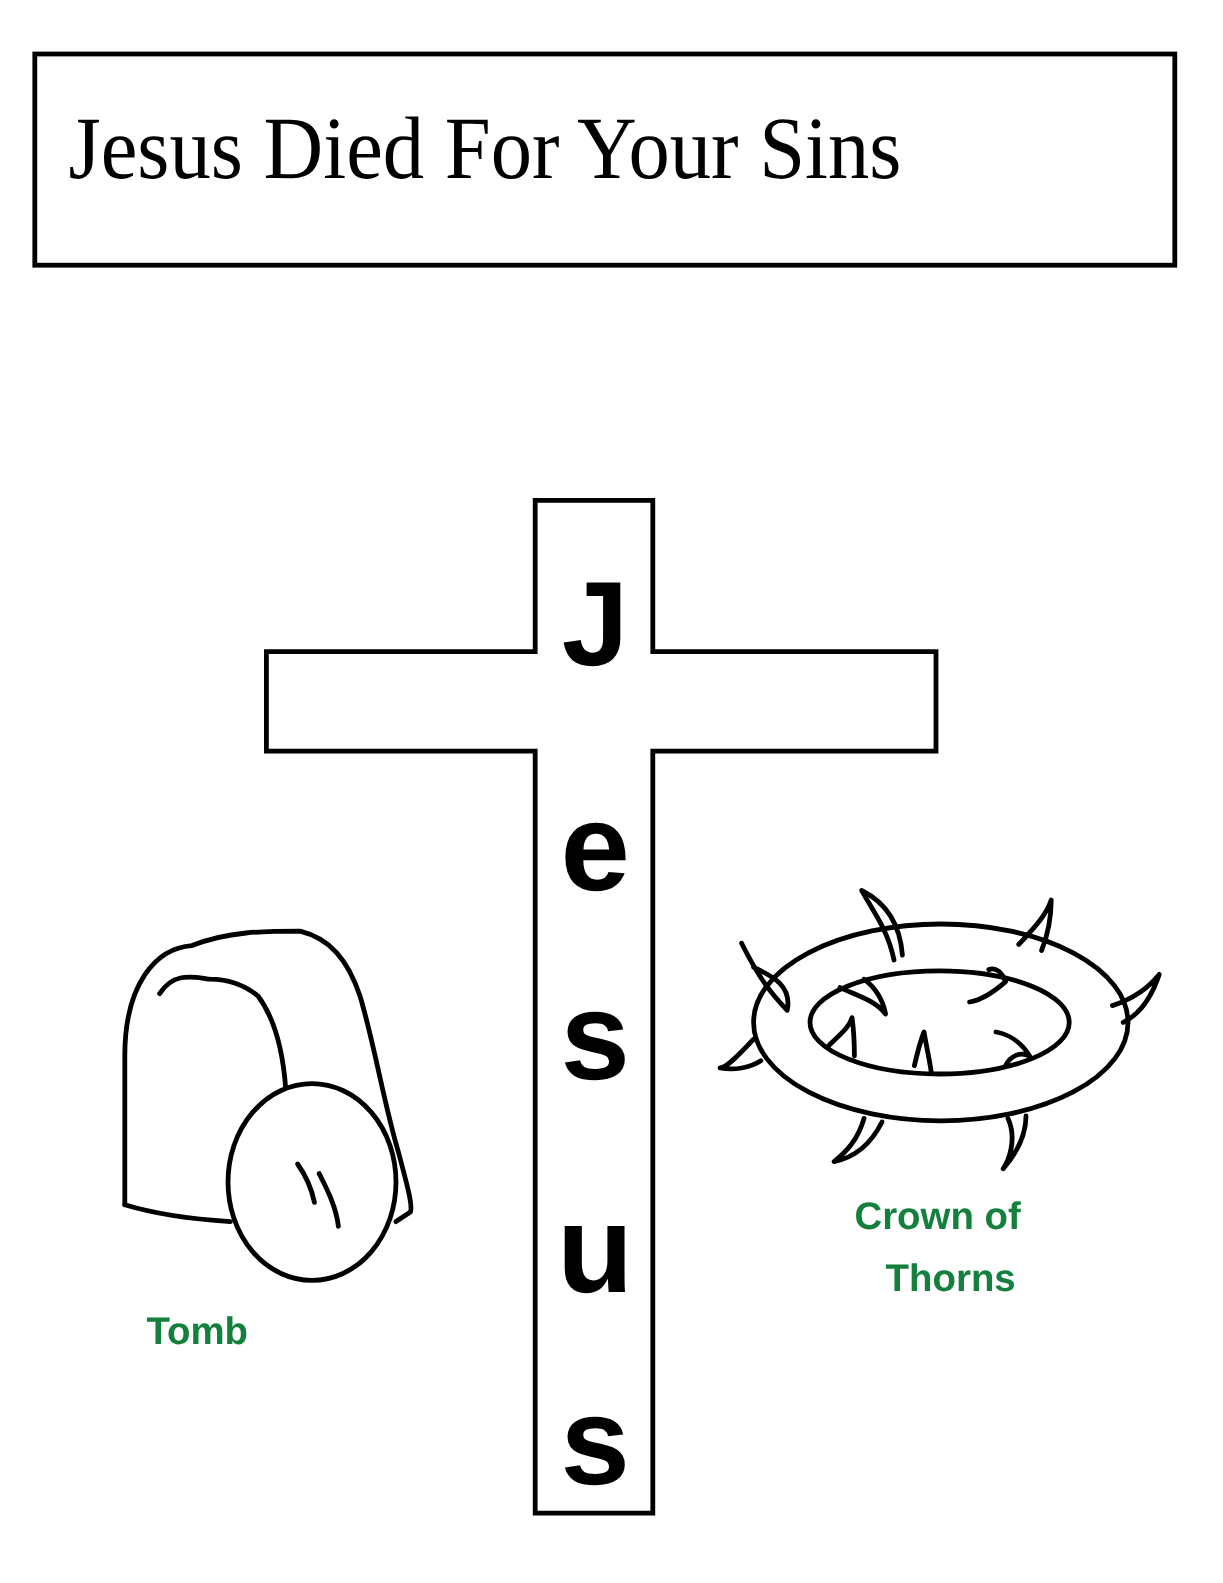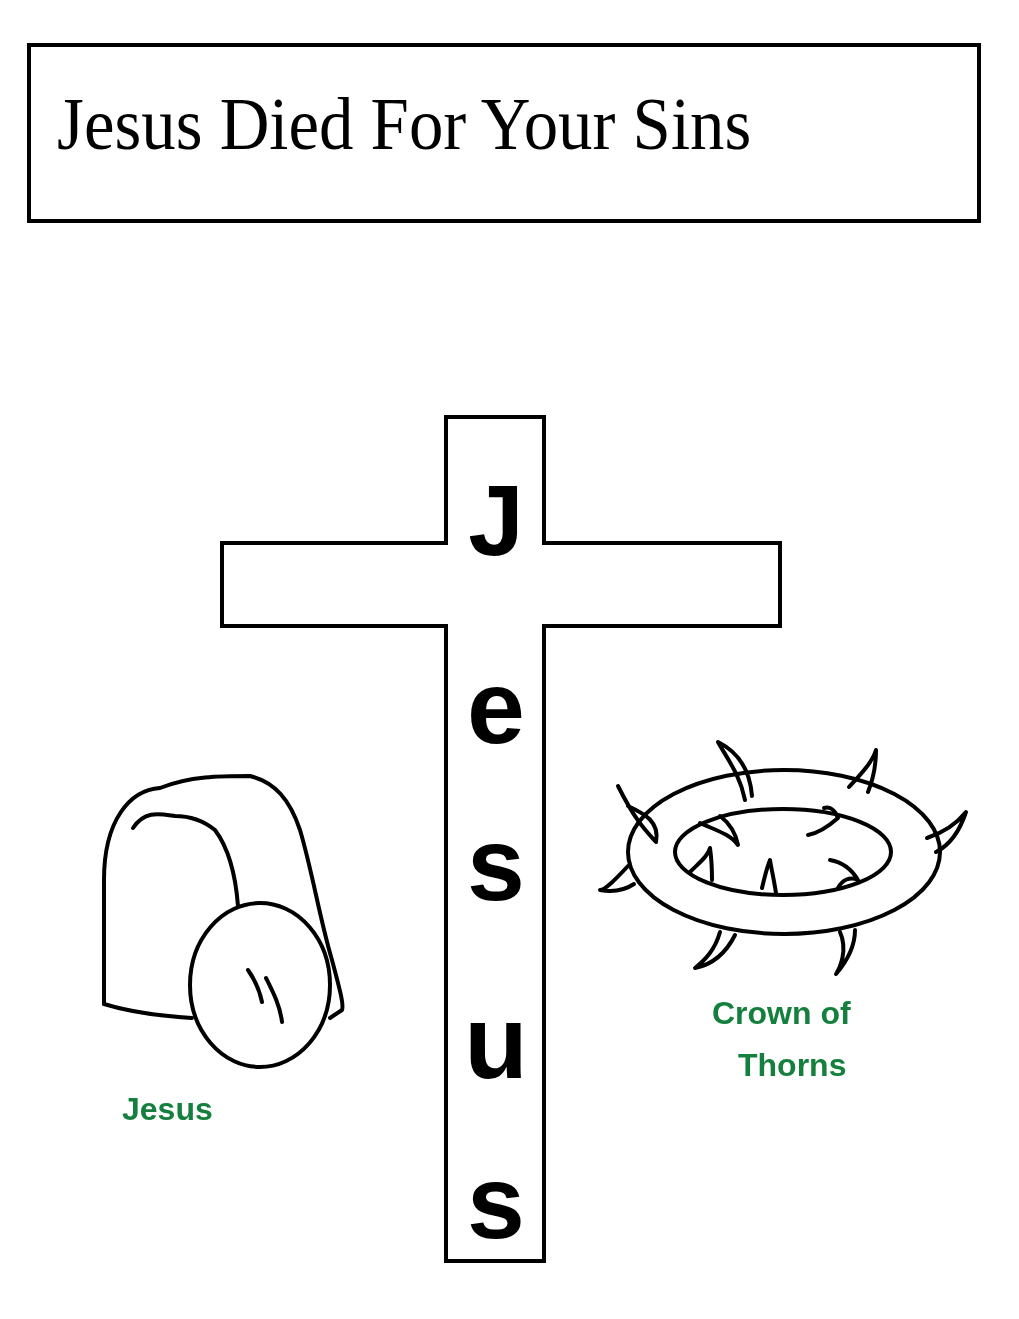--- a/index.html
+++ b/index.html
@@ -66,15 +66,15 @@
     <path d="M830 860 C842 862 852 870 858 880 C850 876 842 880 838 888"></path>
   </g>
 </svg>
 
 <div class="cross-letter" style="top:470px; font-size:100px;">J</div>
 <div class="cross-letter" style="top:655px; font-size:104px;">e</div>
 <div class="cross-letter" style="top:812px; font-size:104px;">s</div>
 <div class="cross-letter" style="top:990px; font-size:104px;">u</div>
 <div class="cross-letter" style="top:1150px; font-size:104px;">s</div>
 
-<div class="label" style="left:122px; top:1093px;">Jesus</div>
+<div class="label" style="left:122px; top:1093px;">Tomb</div>
 <div class="label" style="left:712px; top:997px;">Crown of</div>
 <div class="label" style="left:714px; top:1049px;margin-left:24px;">Thorns</div>
 
 </body></html>

